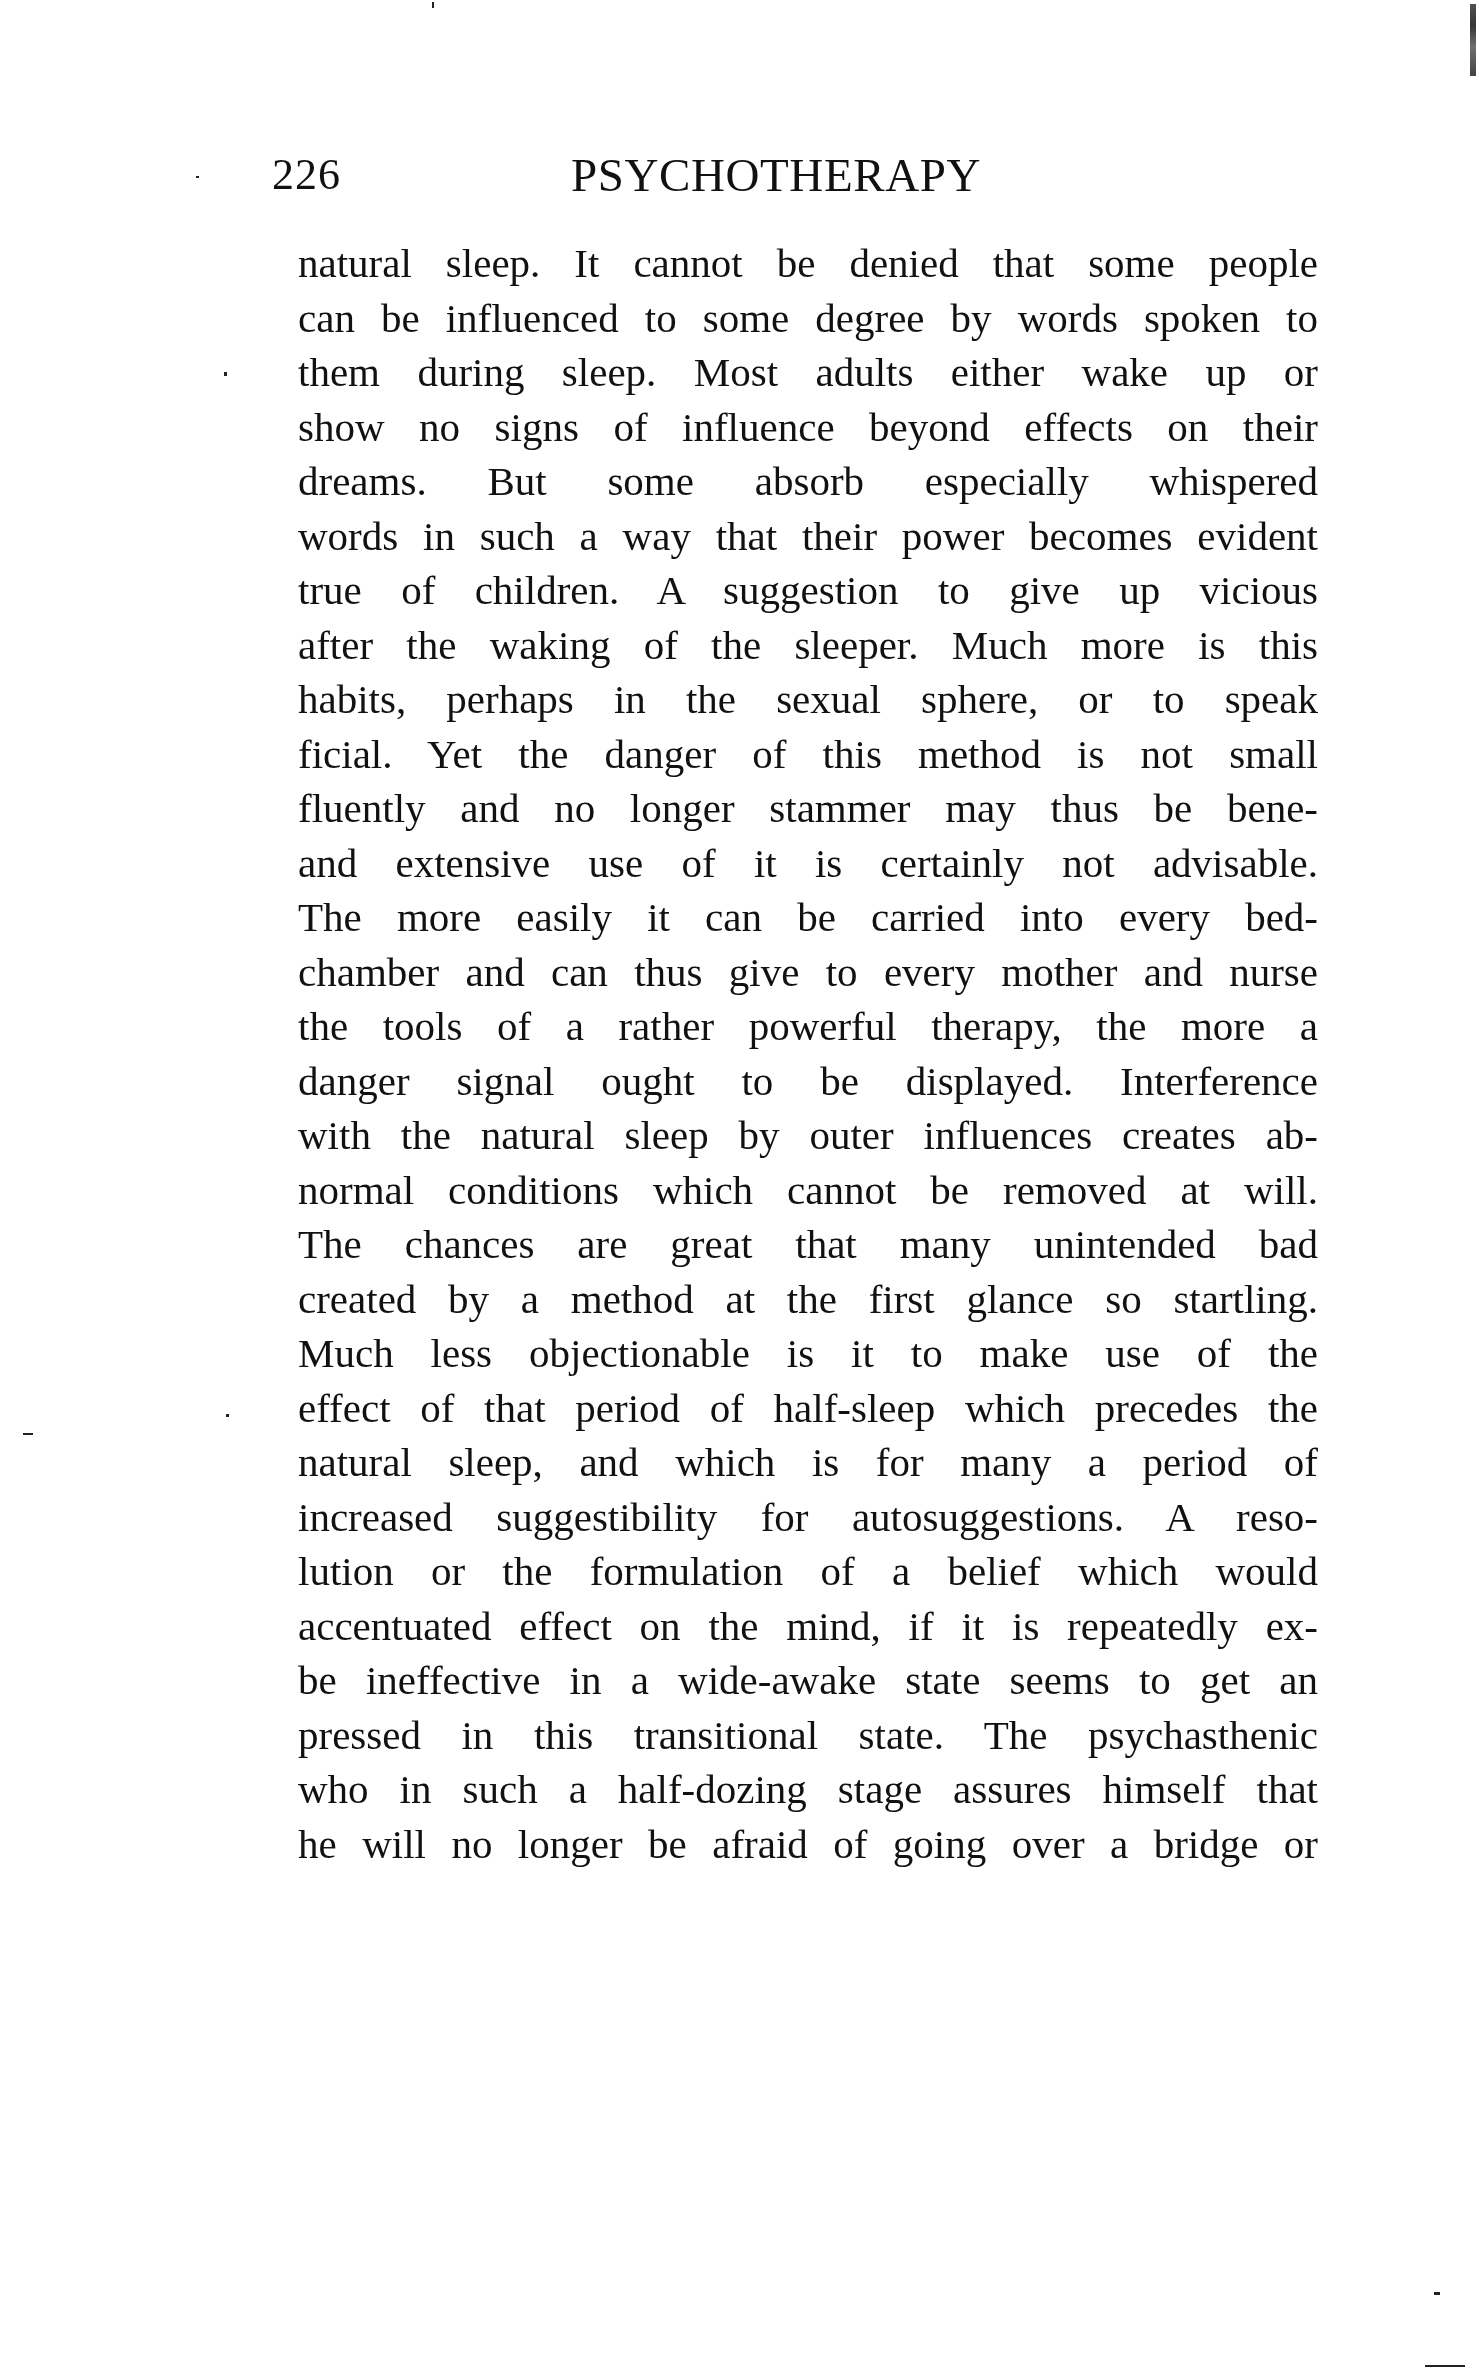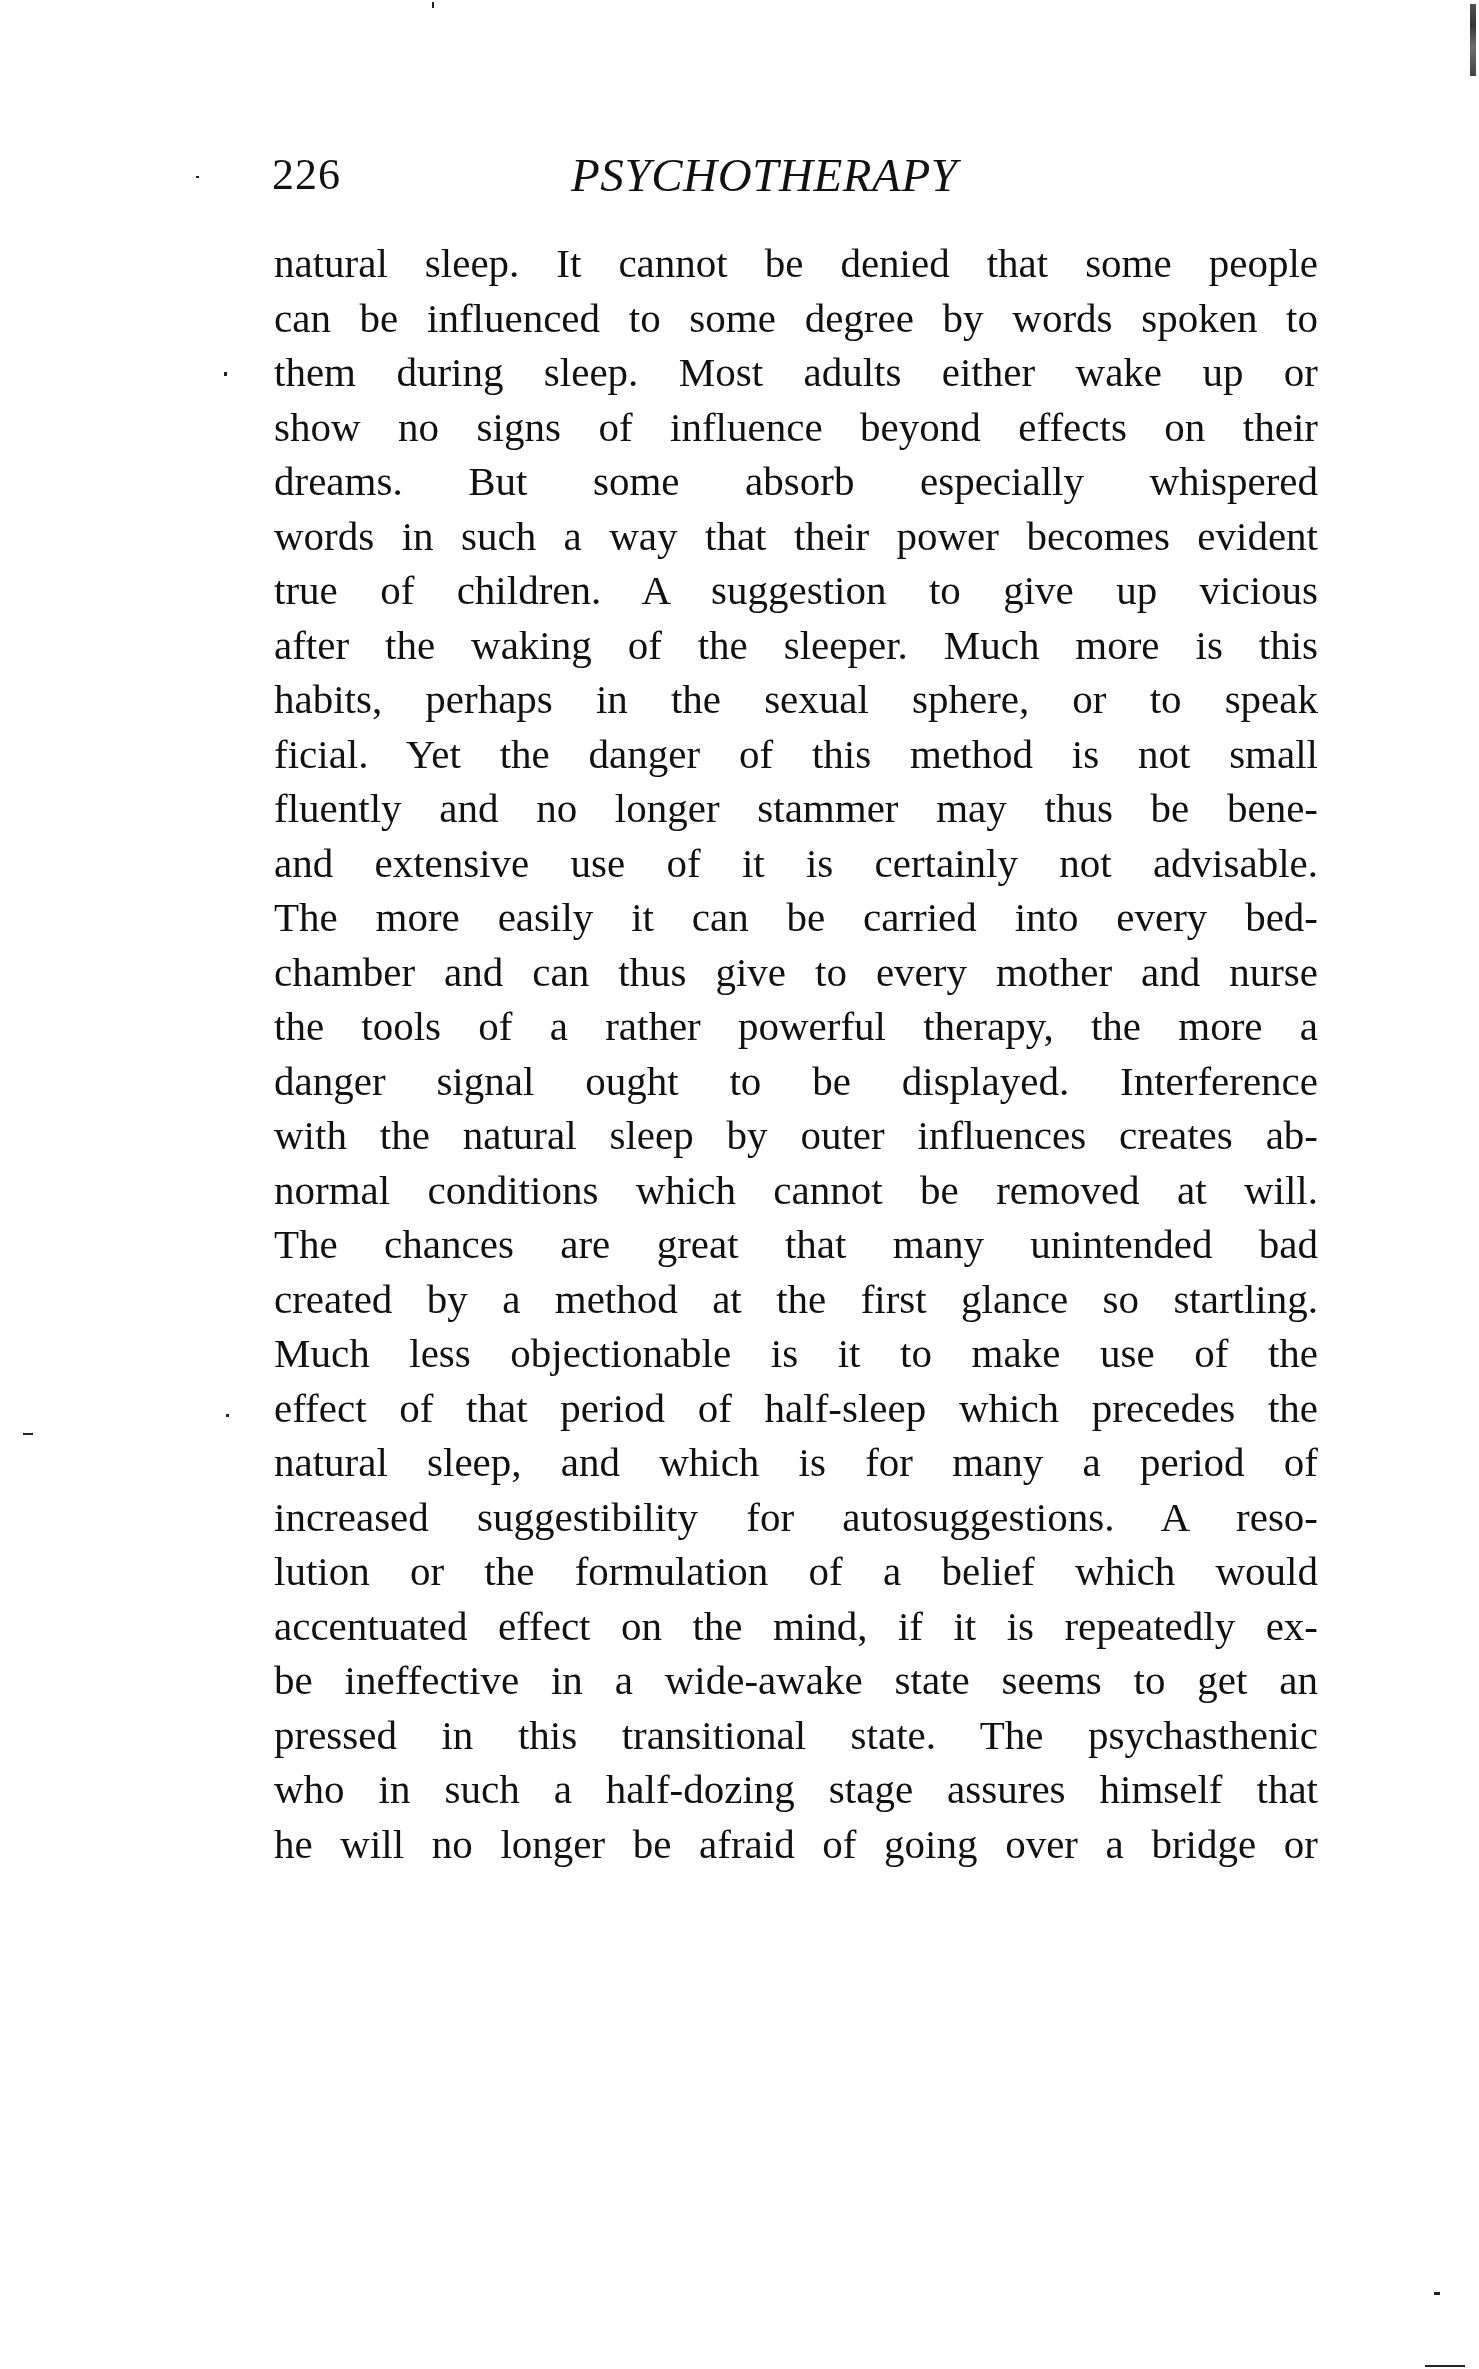--- a/index.html
+++ b/index.html
@@ -36,37 +36,37 @@
     line-height: 50px;
     letter-spacing: 1px;
   }
   .running-title {
     position: absolute;
     left: 301px;
     top: 0px;
     font-size: 47px;
     line-height: 50px;
     letter-spacing: 0.6px;
-    font-style: italic;
   }
   .body-text {
     position: absolute;
     left: 274px;
     top: 236px;
     width: 1044px;
   }
   .line {
     display: block;
     height: 54.5px;
     line-height: 54.5px;
     font-size: 41px;
     text-align: justify;
     text-align-last: justify;
     white-space: nowrap;
     overflow: visible;
+    margin-left: 24px;
   }
   .line span.t {
     display: inline-block;
     width: 100%;
     white-space: normal;
     text-align: justify;
     text-align-last: justify;
   }
   .speck {
     position: absolute;

